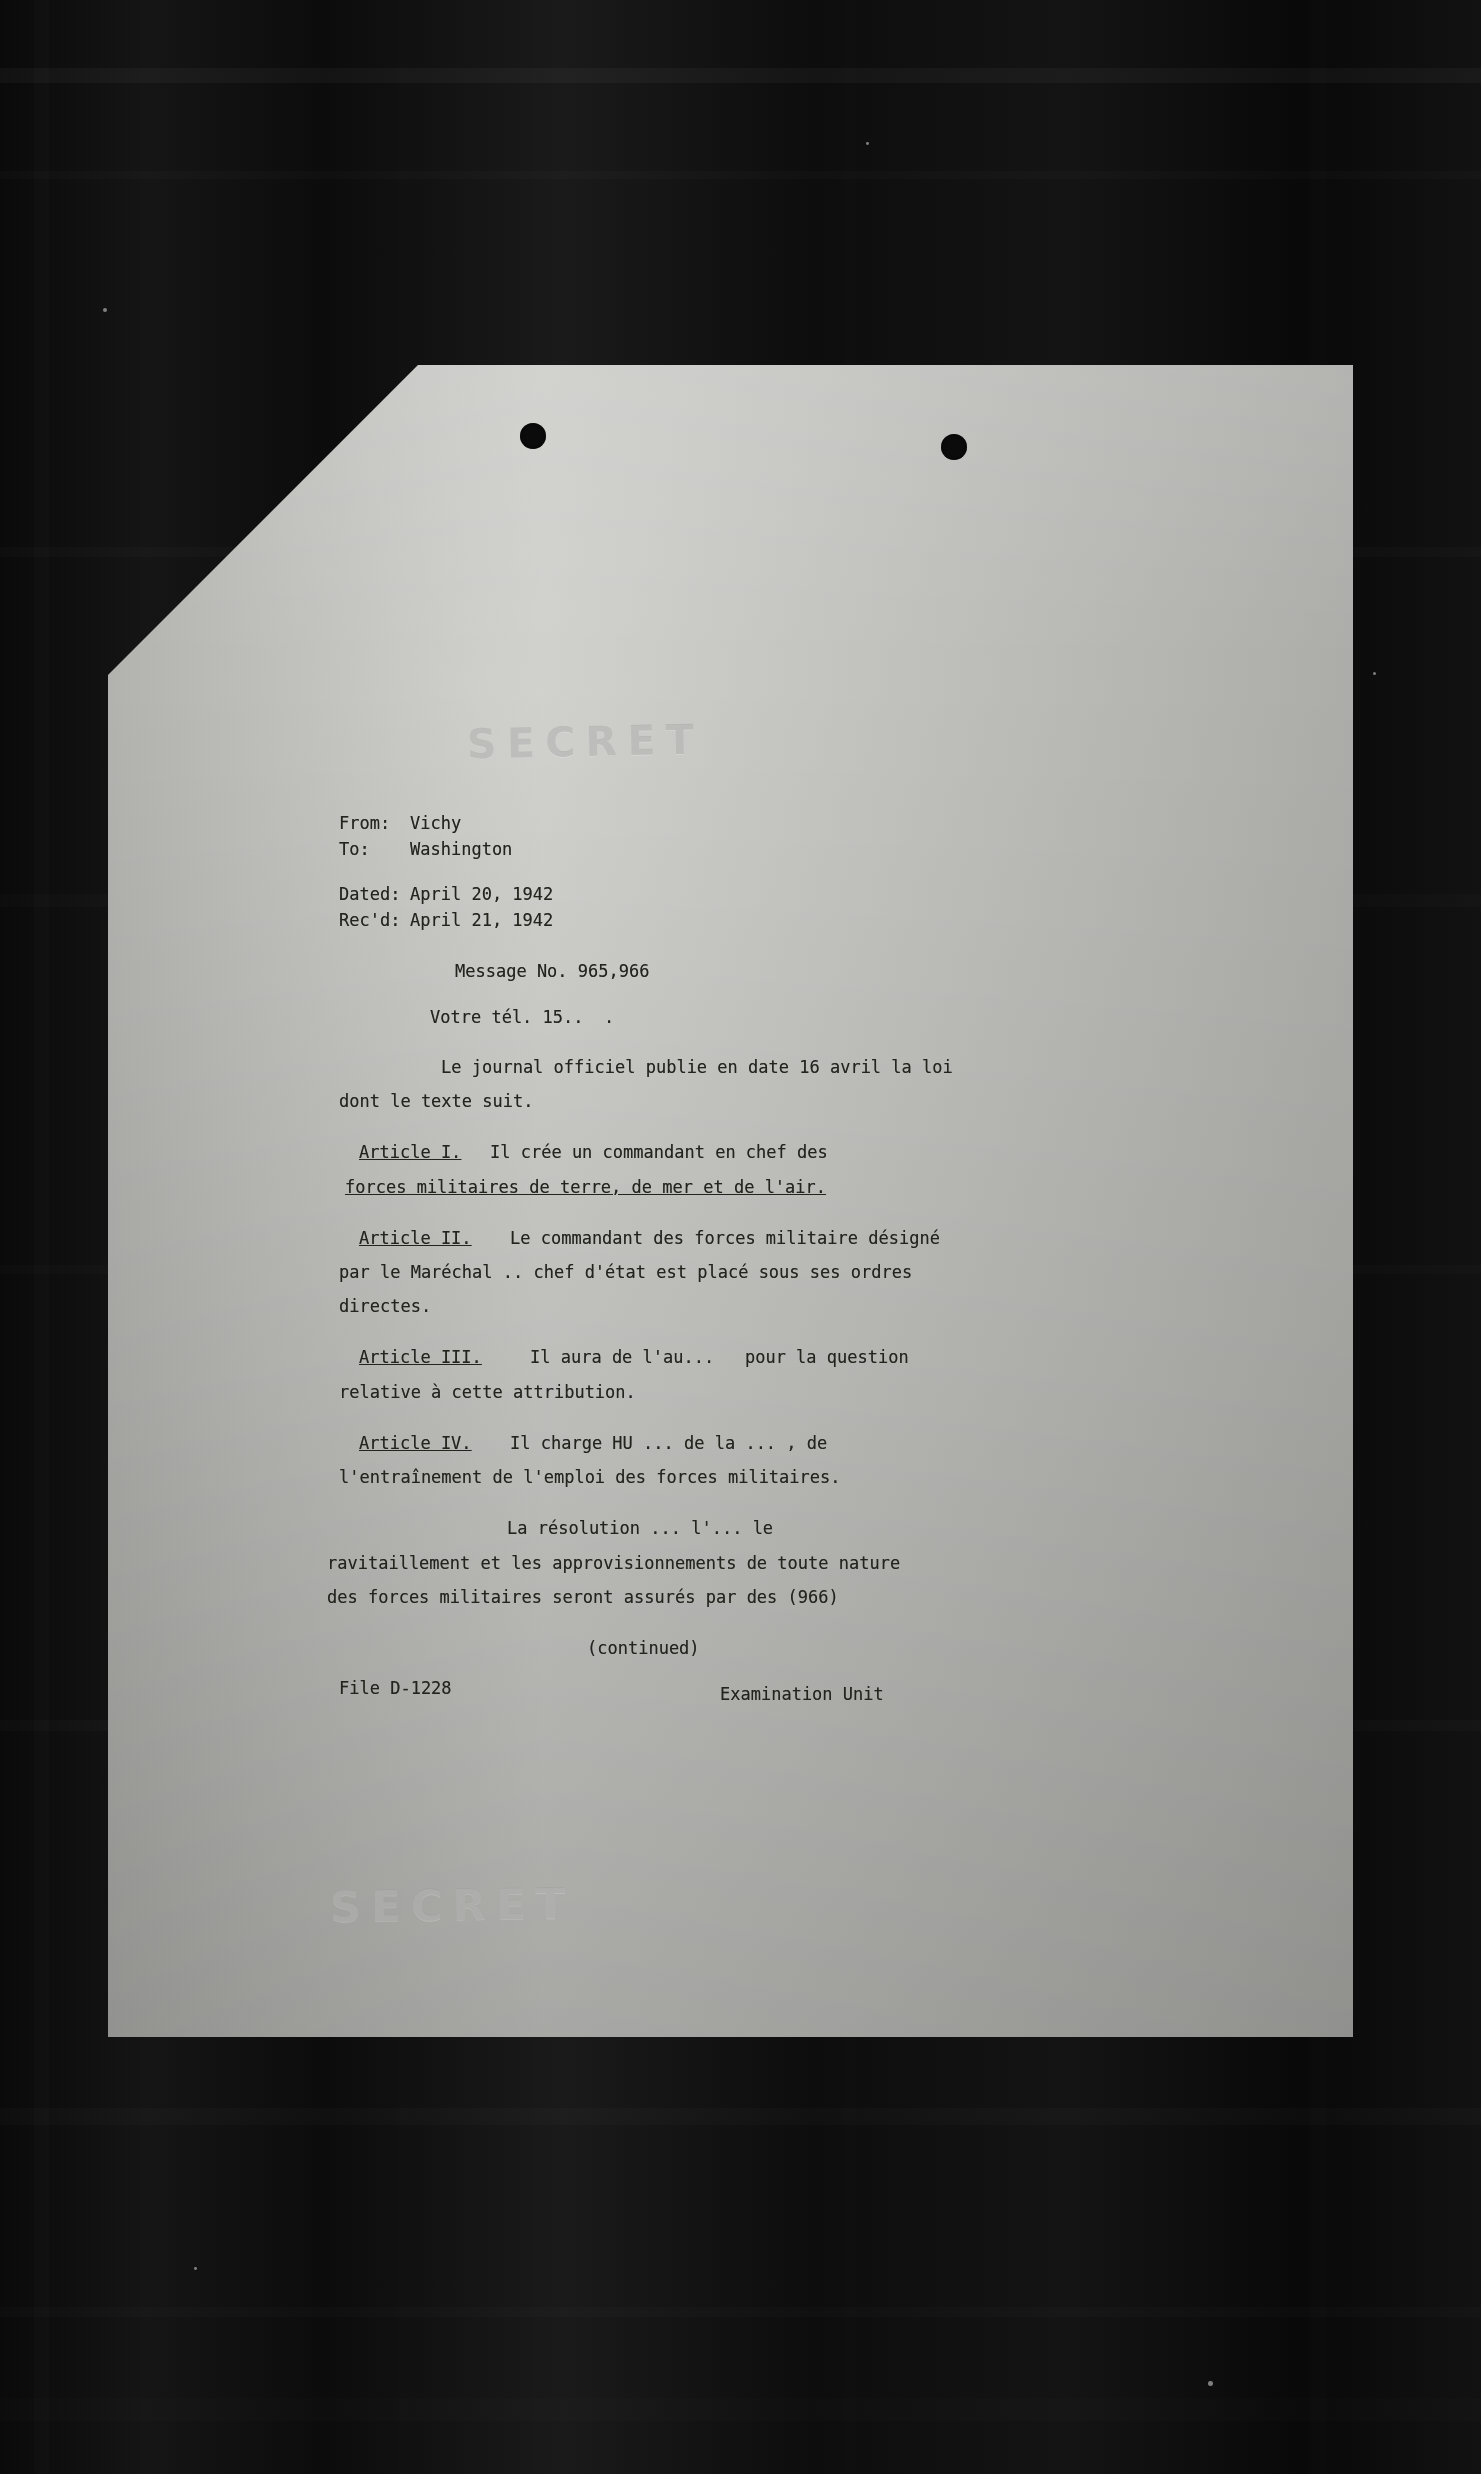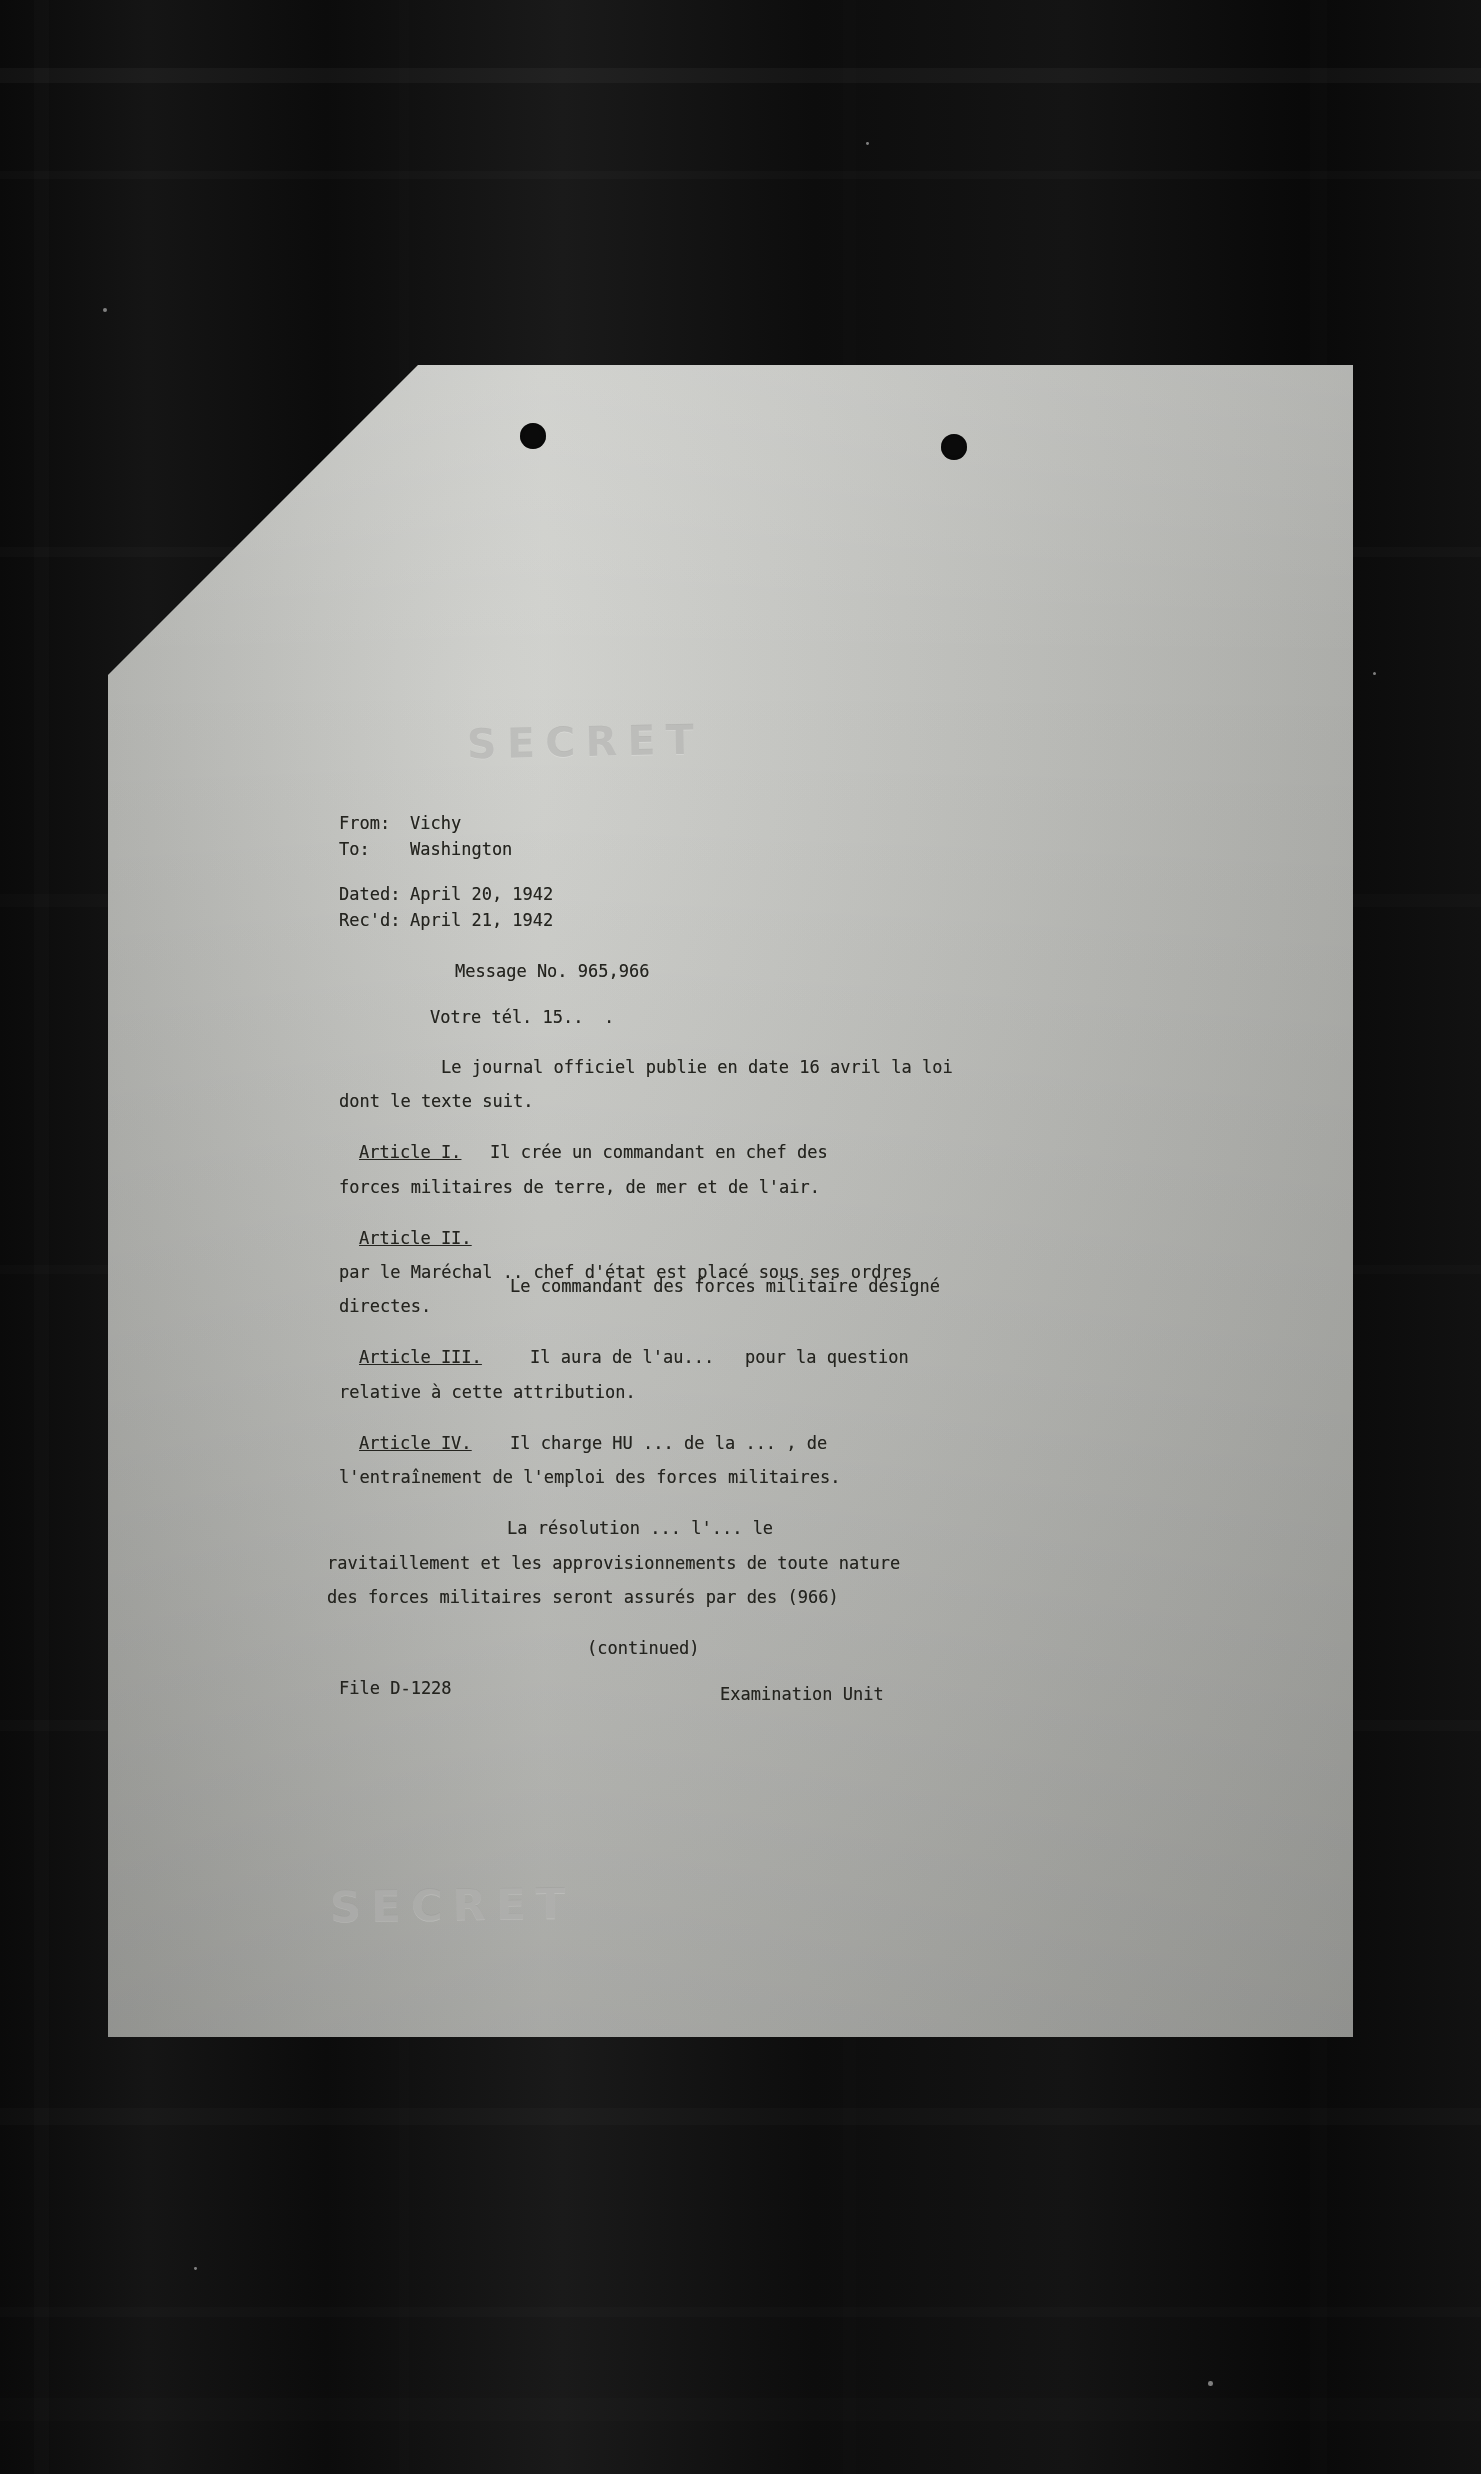--- a/index.html
+++ b/index.html
@@ -169,24 +169,24 @@
   <div class="ln hdr" style="left:302px; top:547px;text-align:center;">April 21, 1942</div>
 
   <div class="ln" style="left:299px; top:598px;margin-left:48px;">Message No. 965,966</div>
   <div class="ln" style="left:322px; top:644px;">Votre tél. 15..  .</div>
 
   <div class="ln" style="left:333px; top:694px;">Le journal officiel publie en date 16 avril la loi</div>
   <div class="ln" style="left:231px; top:728px;">dont le texte suit.</div>
 
   <div class="ln u" style="left:251px; top:779px;">Article I.</div>
   <div class="ln" style="left:382px; top:779px;">Il crée un commandant en chef des</div>
-  <div class="ln" style="left:231px; top:814px;">forces militaires de terre, de mer et de l'air.</div>
+  <div class="ln" style="left:237px; top:814px;text-decoration:underline;">forces militaires de terre, de mer et de l'air.</div>
 
   <div class="ln u" style="left:251px; top:865px;">Article II.</div>
-  <div class="ln" style="left:402px; top:865px;margin-top:48px;">Le commandant des forces militaire désigné</div>
+  <div class="ln" style="left:402px; top:865px;">Le commandant des forces militaire désigné</div>
   <div class="ln" style="left:231px; top:899px;">par le Maréchal .. chef d'état est placé sous ses ordres</div>
   <div class="ln" style="left:231px; top:933px;">directes.</div>
 
   <div class="ln u" style="left:251px; top:984px;">Article III.</div>
   <div class="ln" style="left:422px; top:984px;">Il aura de l'au...   pour la question</div>
   <div class="ln" style="left:231px; top:1019px;">relative à cette attribution.</div>
 
   <div class="ln u" style="left:251px; top:1070px;">Article IV.</div>
   <div class="ln" style="left:402px; top:1070px;">Il charge HU ... de la ... , de</div>
   <div class="ln" style="left:231px; top:1104px;">l'entraînement de l'emploi des forces militaires.</div>

